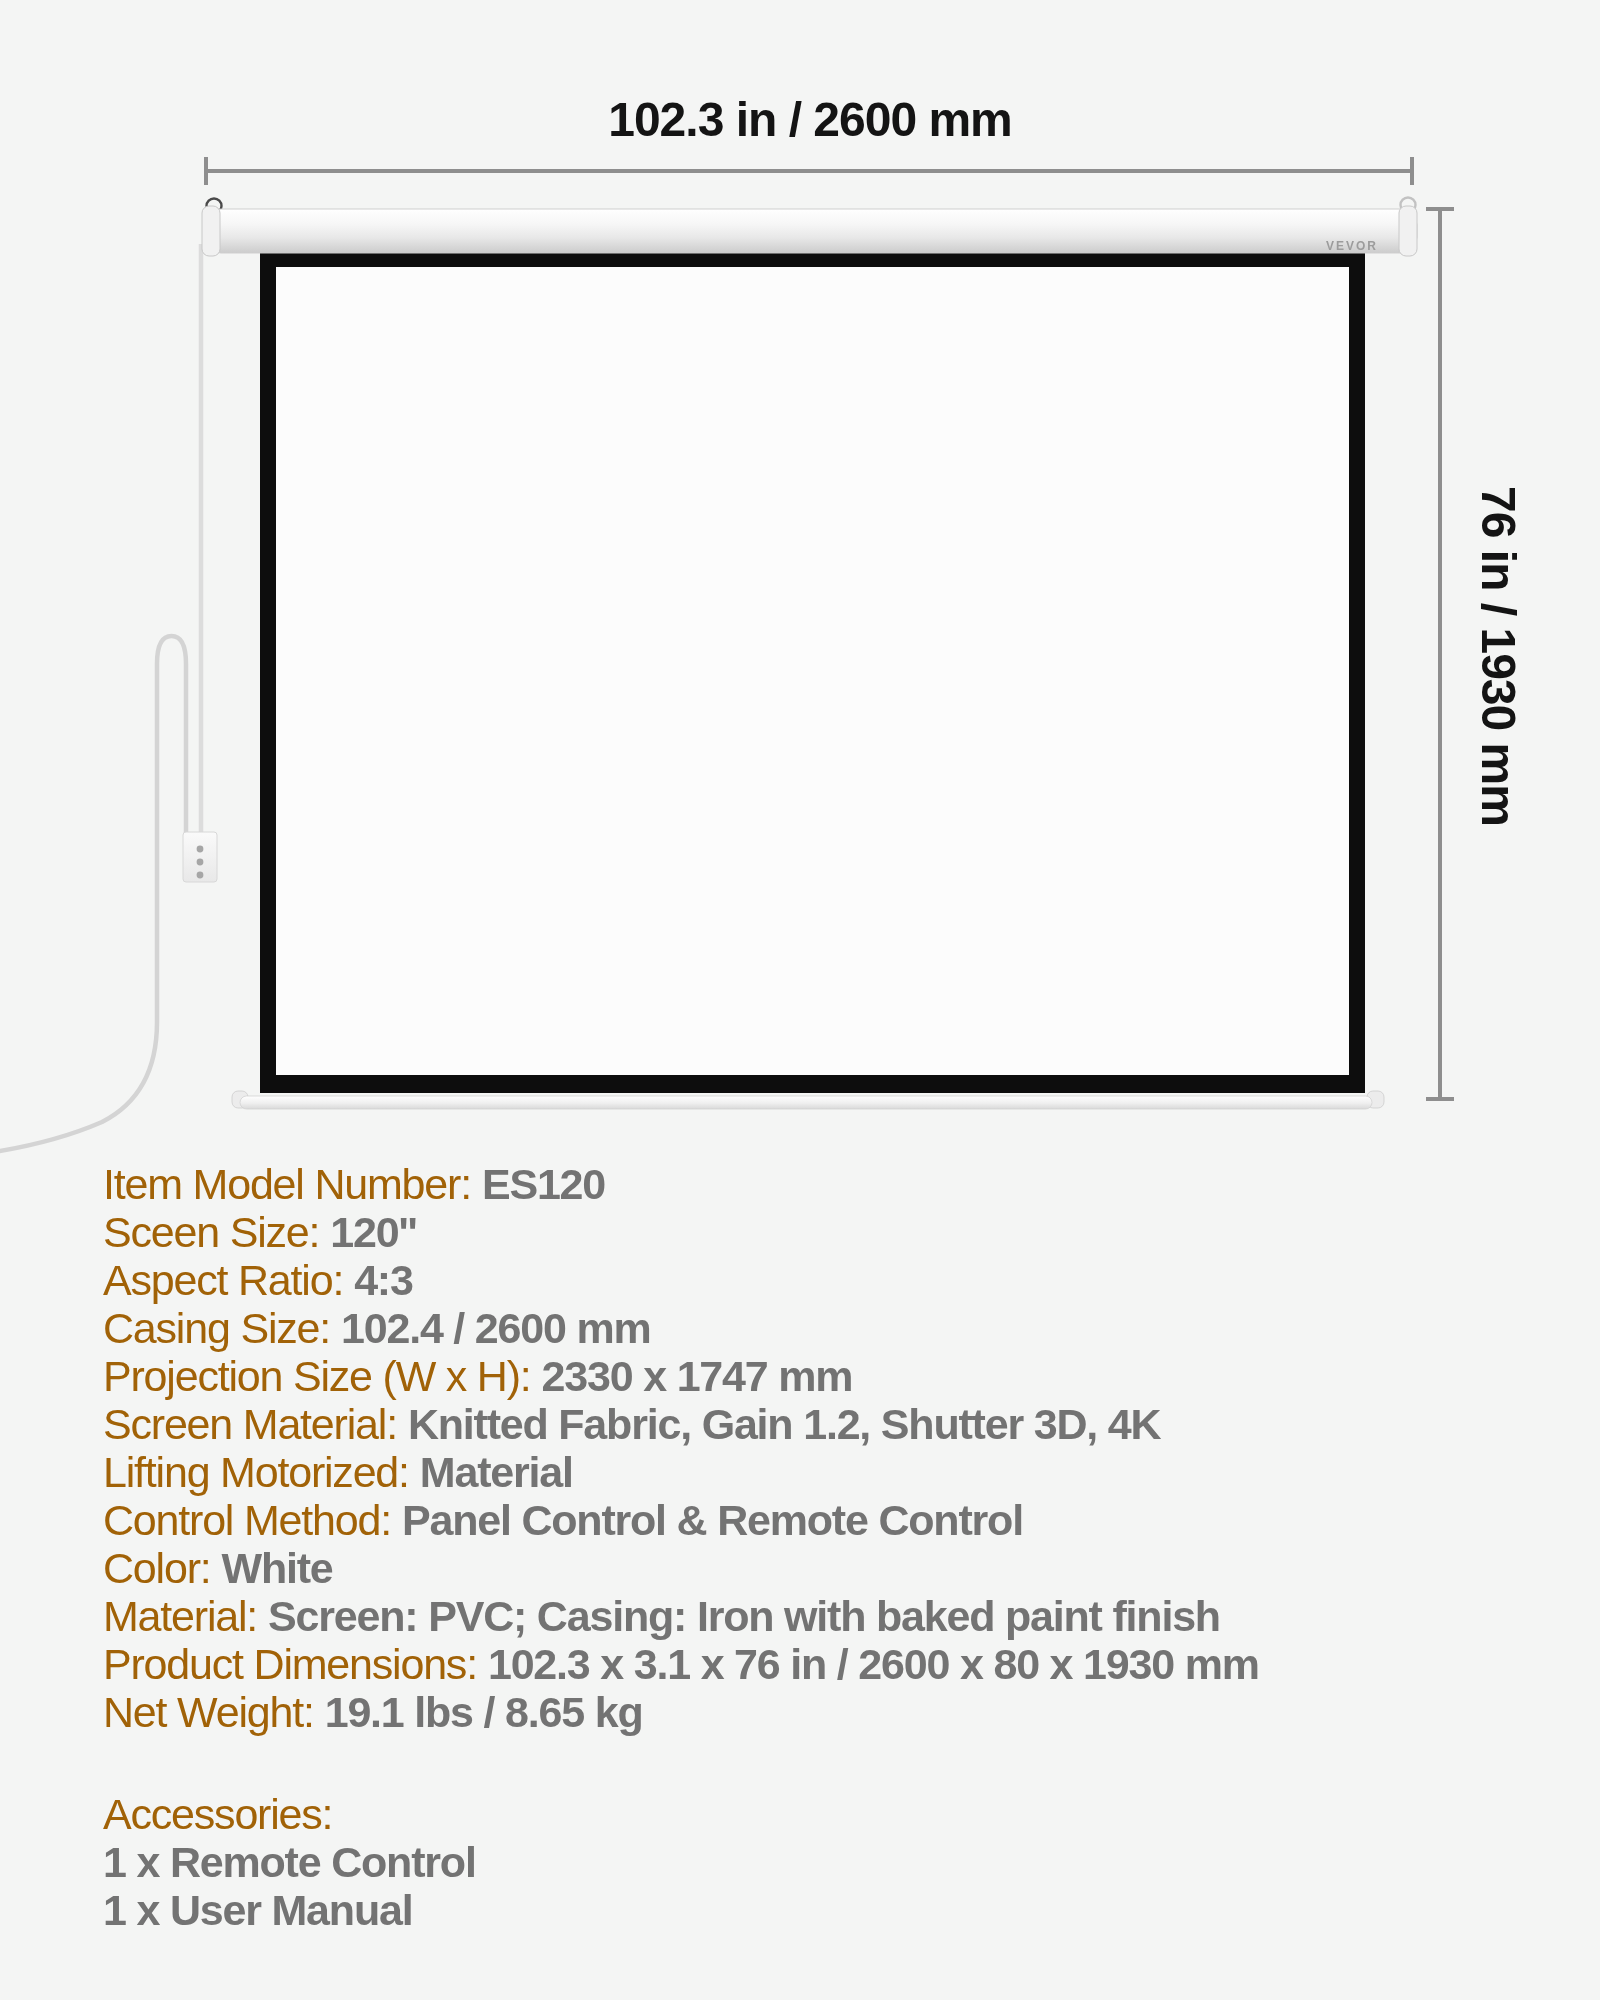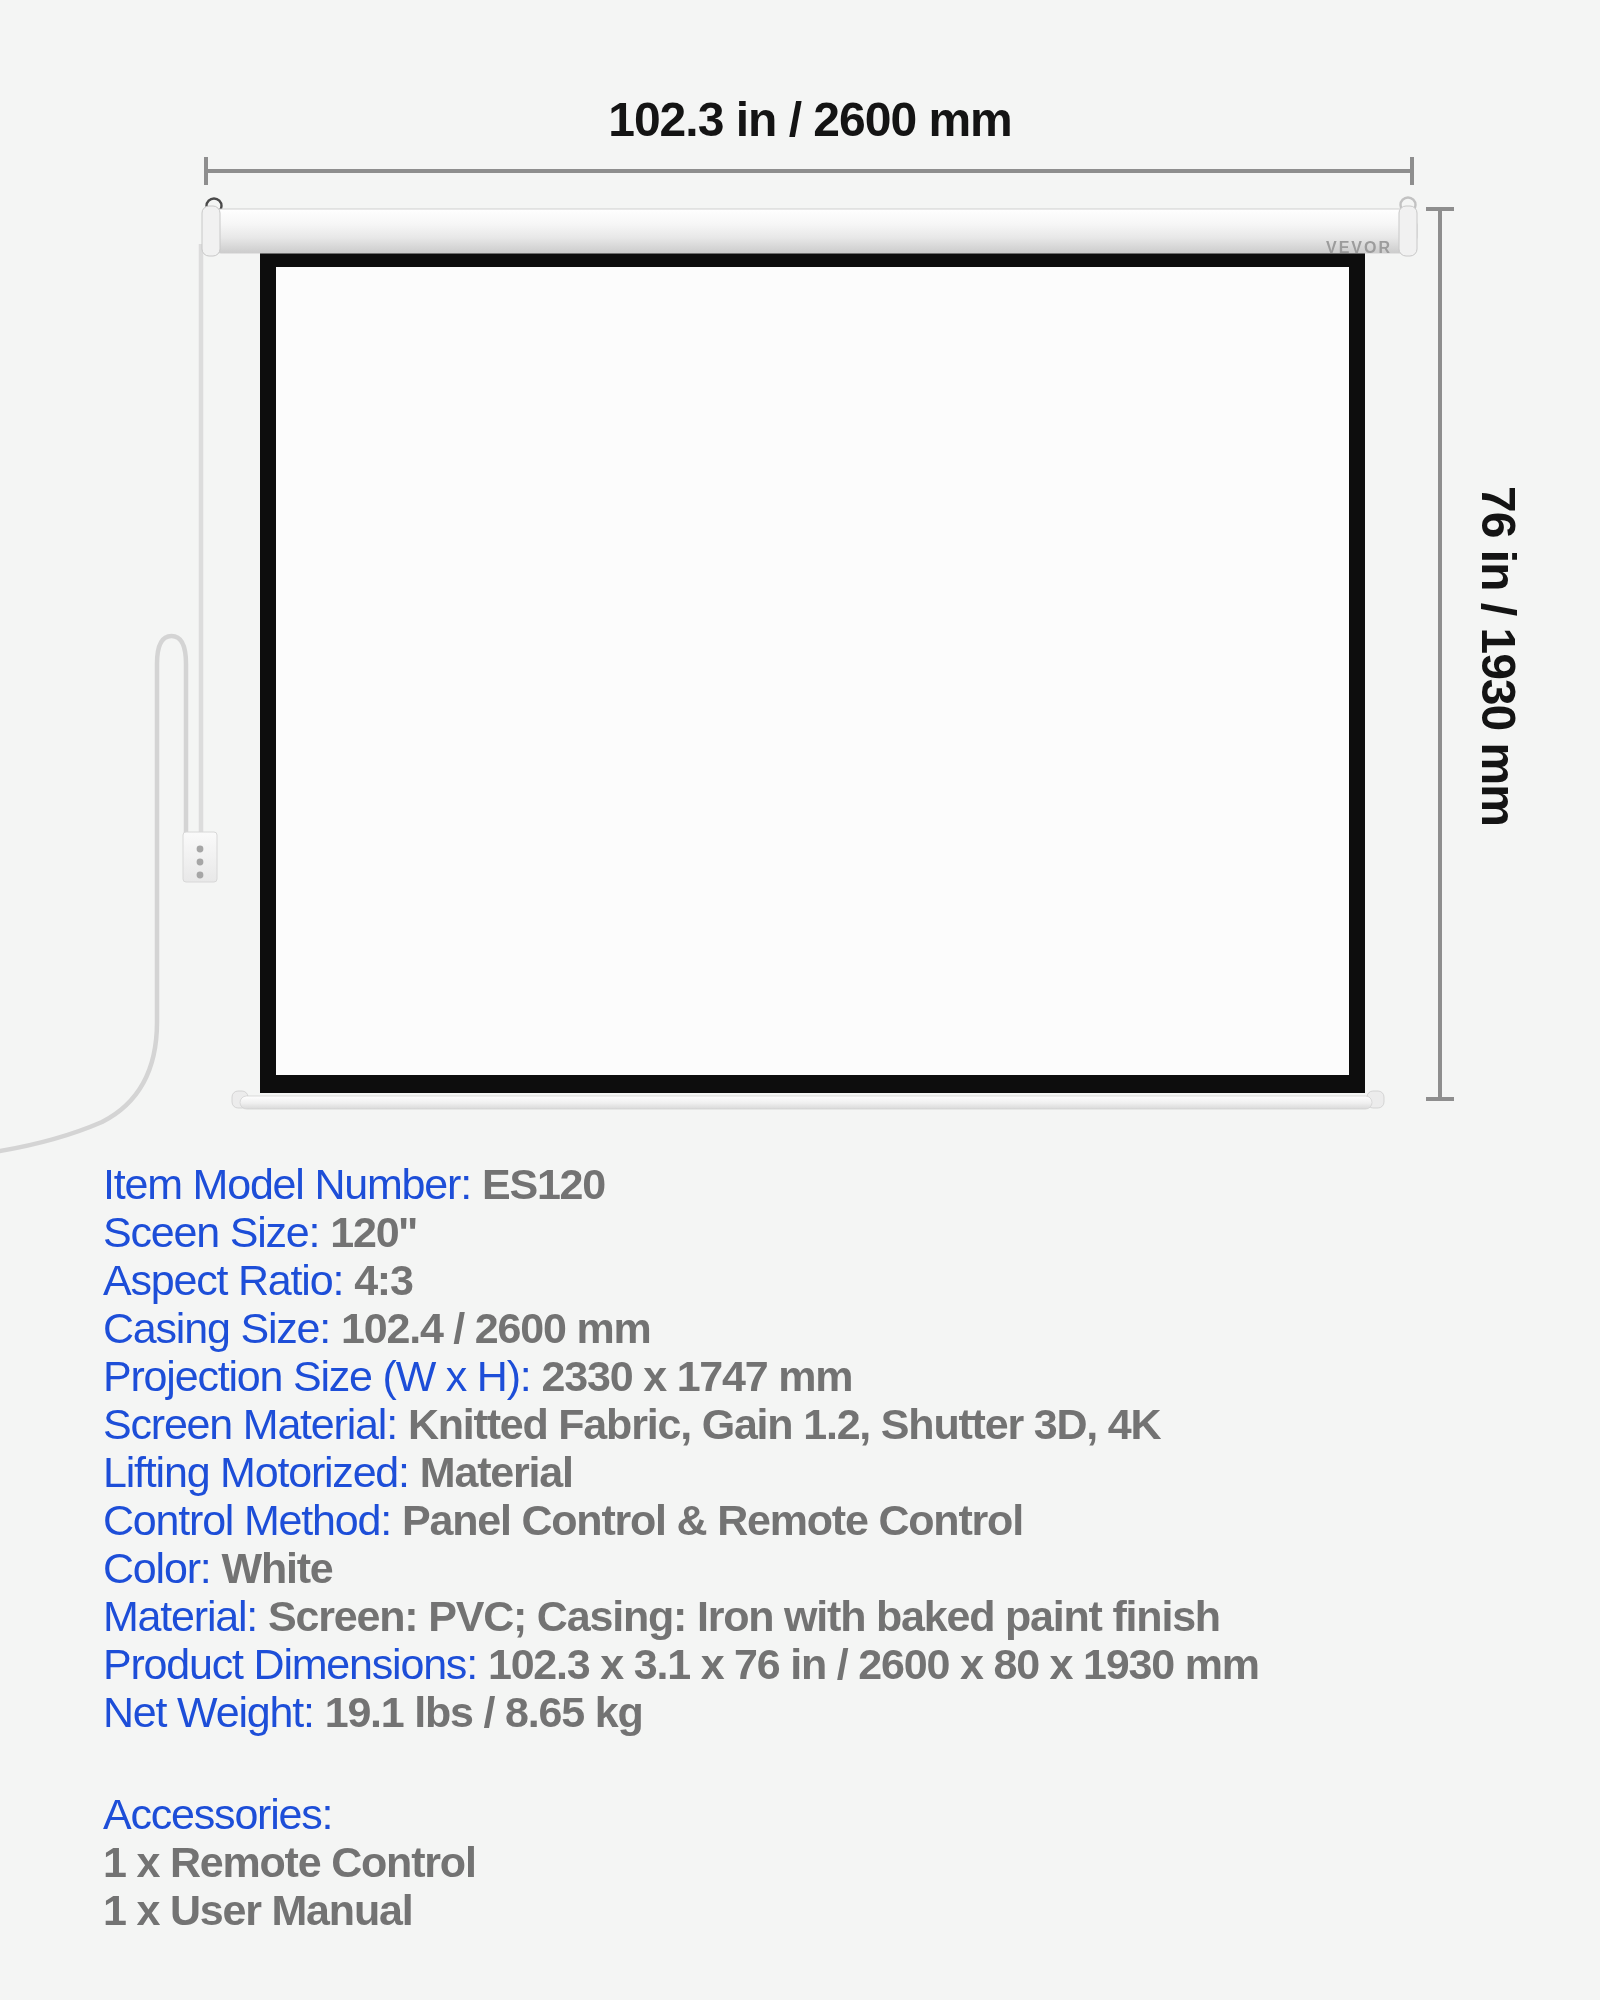--- a/index.html
+++ b/index.html
@@ -25,30 +25,30 @@
 
   .v-dim-line { position:absolute; left:1438px; top:207px; width:4px; height:894px; background:#8e8e8e; }
   .v-dim-line .tick { position:absolute; left:-12px; width:28px; height:4px; background:#8e8e8e; }
   .v-dim-line .tick-top { top:0; }
   .v-dim-line .tick-bottom { bottom:0; }
 
   .product-svg { position:absolute; left:0; top:0; }
 
   .brand-logo {
     position:absolute; left:1326px; top:239px;
-    font-size:16px; font-weight:700; letter-spacing:2px;
+    font-size:12px; font-weight:700; letter-spacing:2px;
     color:#9c9c9c;
   }
 
   
   .specs {
     position:absolute; left:103px; top:1160px;
     font-size:43px; line-height:48px; letter-spacing:-1.2px;
   }
-  .spec-row .label { font-weight:400; color:#1d4ed8; margin-right:11px; }
+  .spec-row .label { font-weight:400; color:#a16207; margin-right:11px; }
   .spec-row .value, .acc-item { font-weight:700; color:#737373; }
   .accessories { margin-top:54px; }
 </style>
 </head>
 <body>
 
 <div class="canvas">
 
   <div class="dim-label dim-label-h">102.3 in / 2600 mm</div>
   <div class="h-dim-line">

